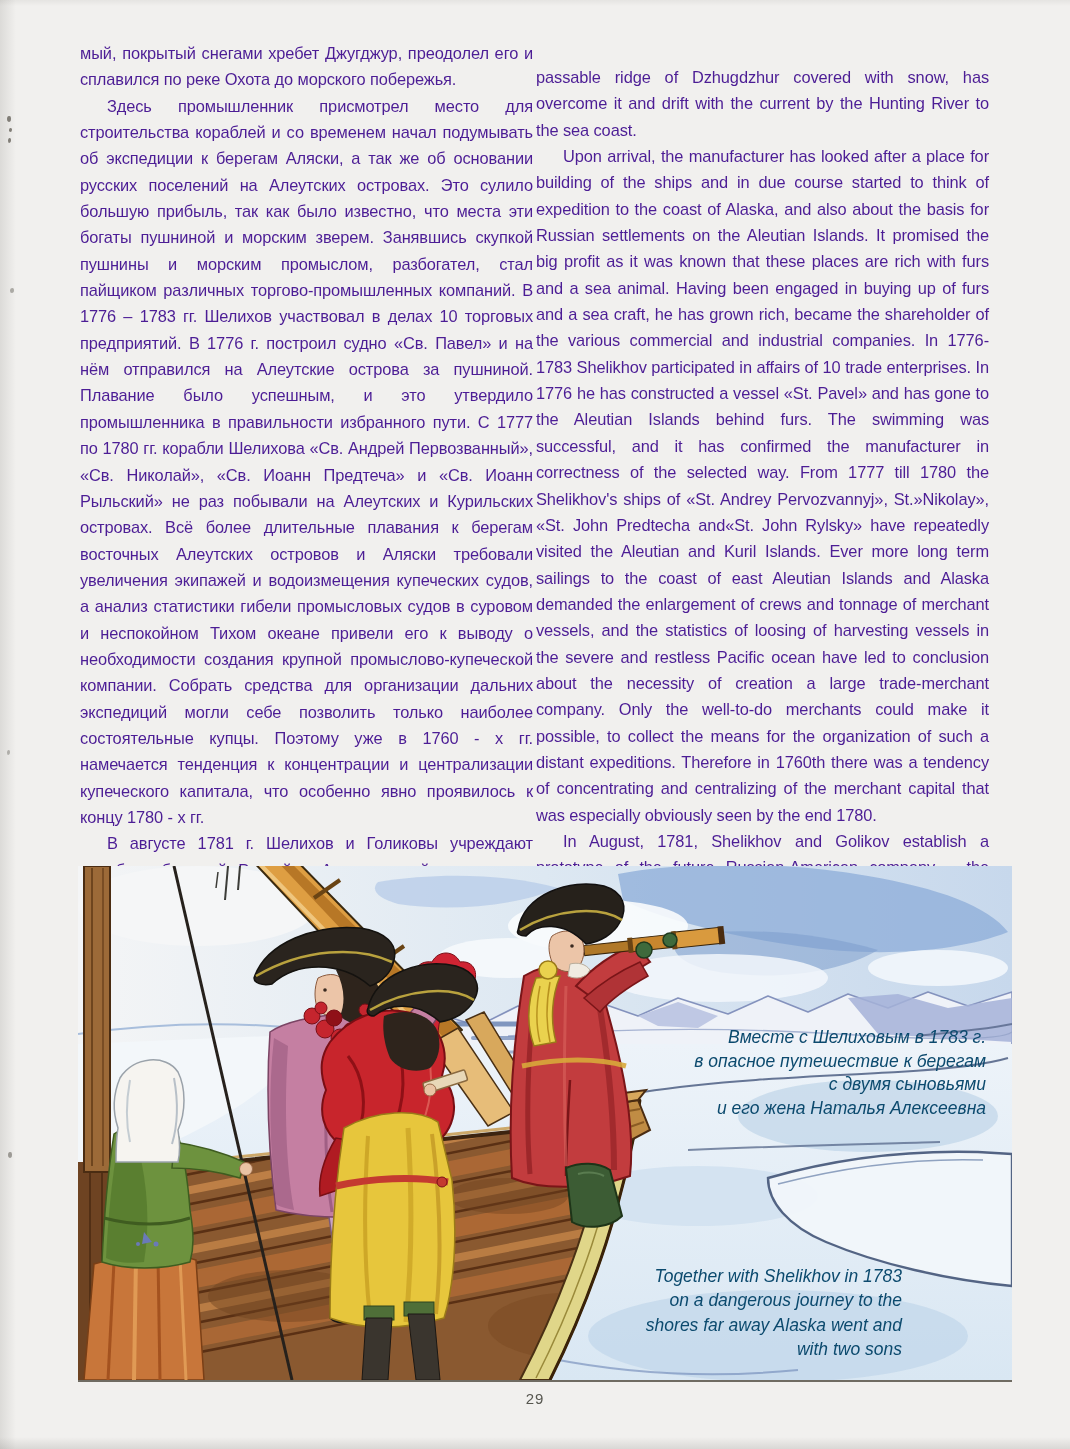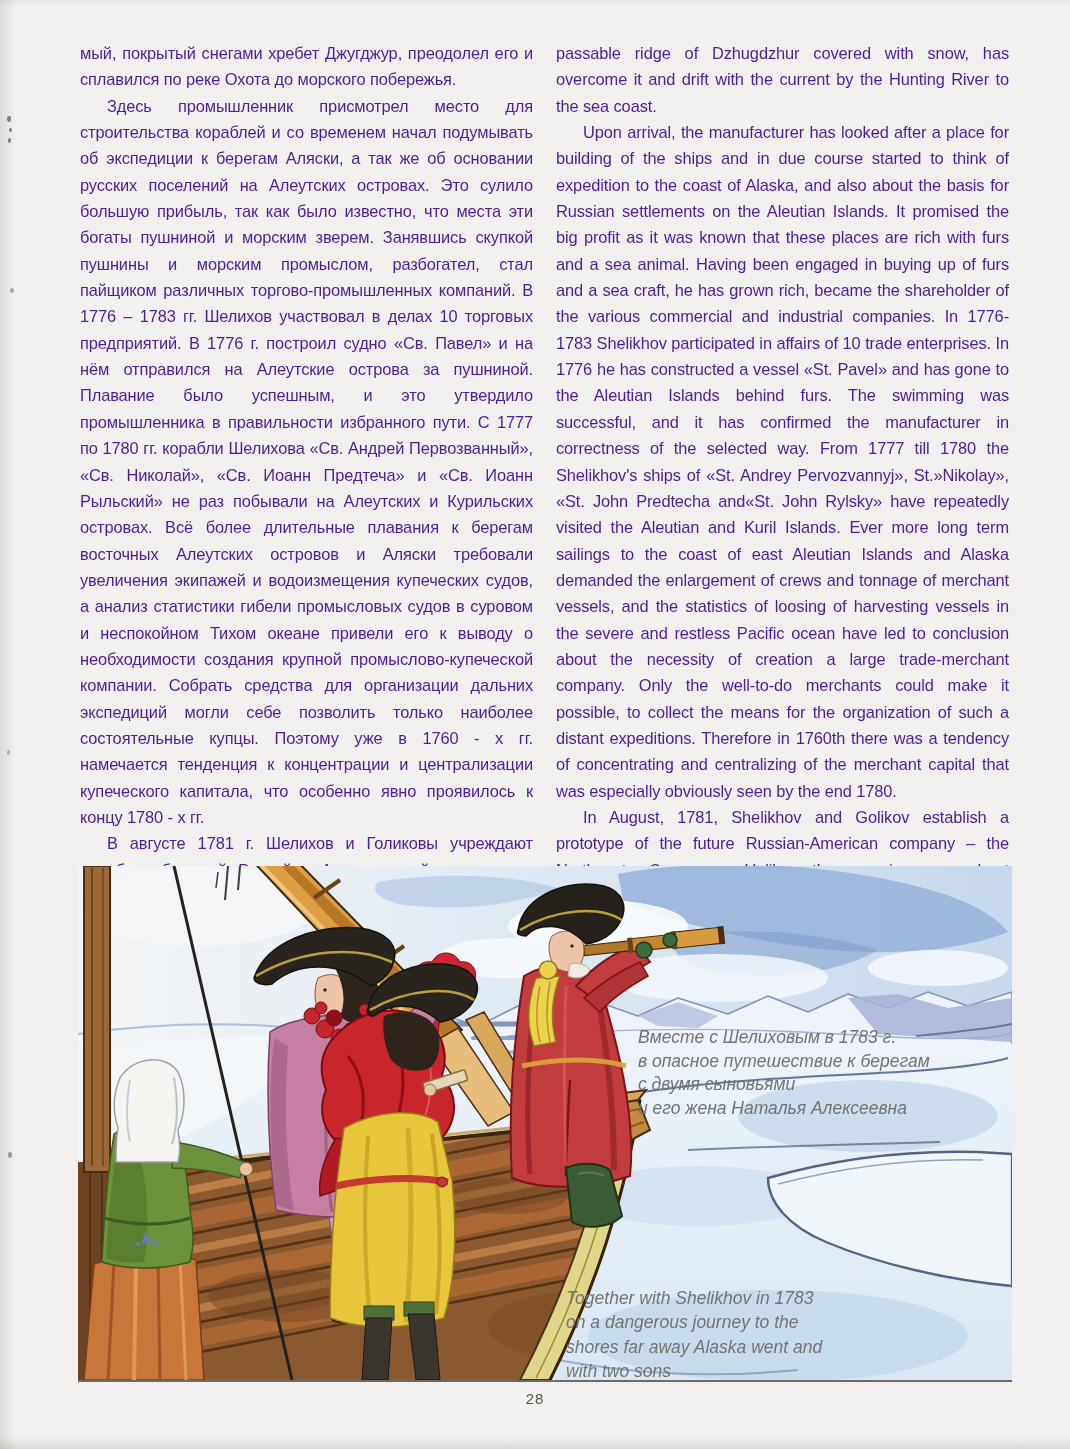--- a/index.html
+++ b/index.html
@@ -14,32 +14,32 @@
   .edge-bottom{position:absolute;left:0;bottom:0;width:100%;height:12px;
     background:linear-gradient(0deg,rgba(90,88,82,.16),rgba(90,88,82,0));pointer-events:none;}
   .edge-top{position:absolute;left:0;top:0;width:100%;height:6px;
     background:linear-gradient(180deg,rgba(90,88,82,.08),rgba(90,88,82,0));pointer-events:none;}
   .speck{position:absolute;background:#5d5a52;border-radius:50% 40% 55% 45%;opacity:.75;}
 
   .col{position:absolute;top:40px;width:453px;color:#4c1d95;
     font-size:16.4px;line-height:26.35px;text-align:justify;
     letter-spacing:-0.1px; hyphens:auto; -webkit-hyphens:auto;}
   .col-ru{left:80px;}
-  .col-en{left:556px;}
+  .col-en{left:536px;margin-top:24px;}
   .col p{margin:0;}
   .col p.indent{text-indent:27px;}
 
   .illustration{position:absolute;left:78px;top:866px;width:934px;height:514px;
     border-bottom:2px solid #6f6b62;}
   .illustration svg{display:block;}
 
-  .caption{position:absolute;text-align:left;font-style:italic;
-    color:#737373;font-size:17.5px;line-height:23.6px;letter-spacing:0;}
+  .caption{position:absolute;text-align:right;font-style:italic;
+    color:#0c4a6e;font-size:17.5px;line-height:23.6px;letter-spacing:0;}
   .caption-ru{left:560px;top:160px;width:348px;}
-  .caption-en{left:488px;top:420px;width:336px;line-height:24.4px;}
+  .caption-en{left:488px;top:398px;width:336px;line-height:24.4px;}
 
   .page-number{position:absolute;left:0;top:1390px;width:100%;text-align:center;
     color:#56564f;font-size:15px;letter-spacing:1px;}
 </style>
 </head>
 <body>
 
 <div class="edge-left"></div>
 <div class="edge-top"></div>
 <div class="edge-bottom"></div>
@@ -295,13 +295,13 @@
     <div>и его жена Наталья Алексеевна</div>
   </div>
   <div class="caption caption-en" lang="en">
     <div>Together with Shelikhov in 1783</div>
     <div>on a dangerous journey to the</div>
     <div>shores far away Alaska went and</div>
     <div>with two sons</div>
   </div>
 </div>
 
-<div class="page-number">28</div>
+<div class="page-number">29</div>
 
 </body></html>

